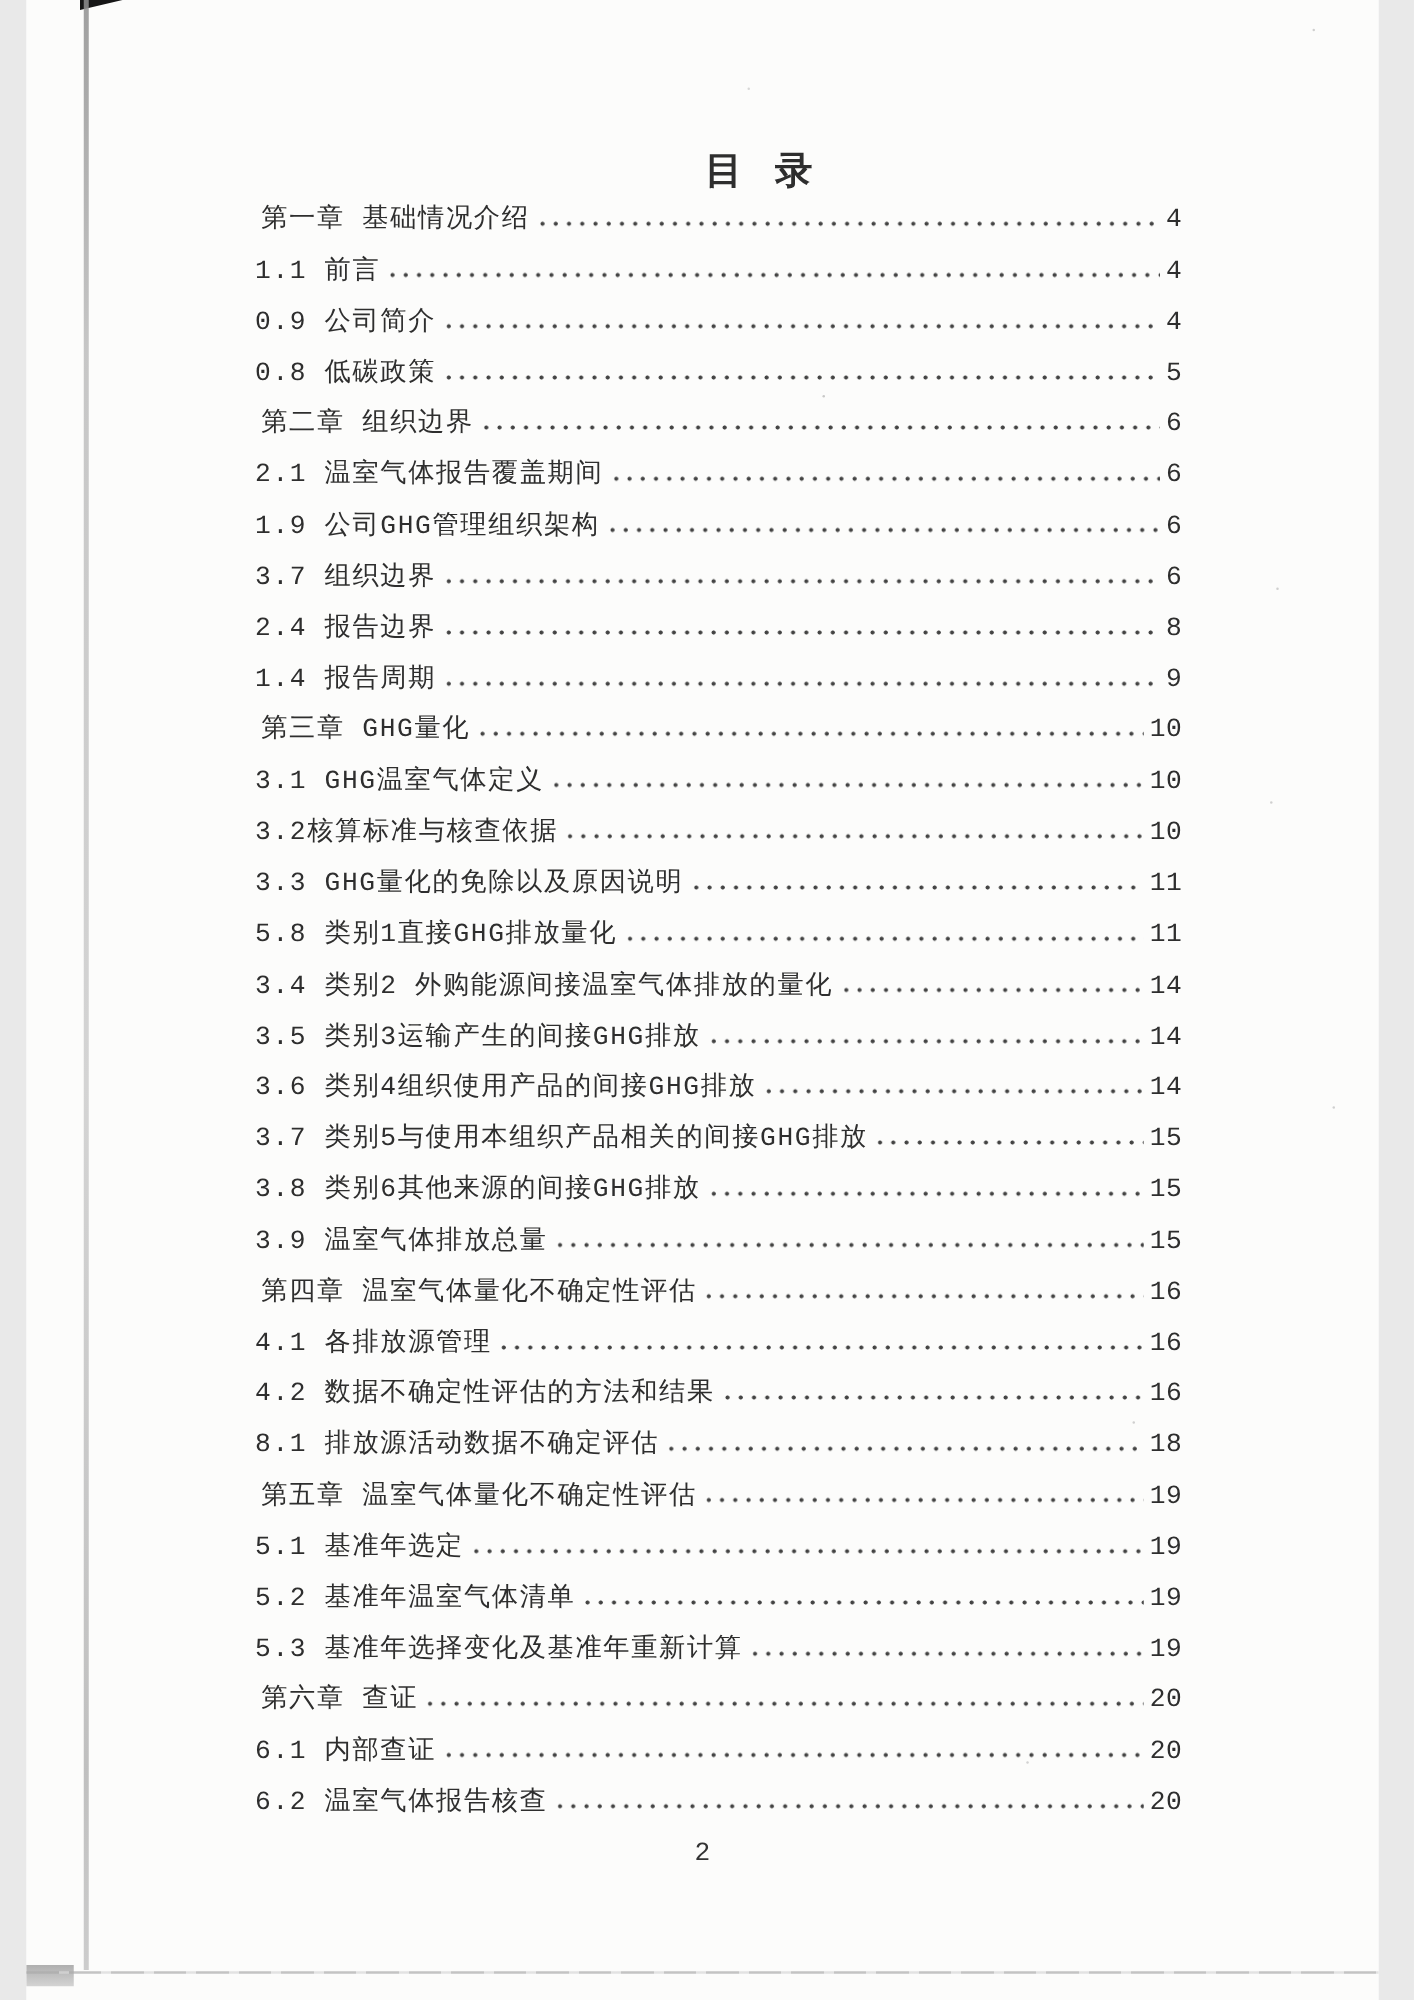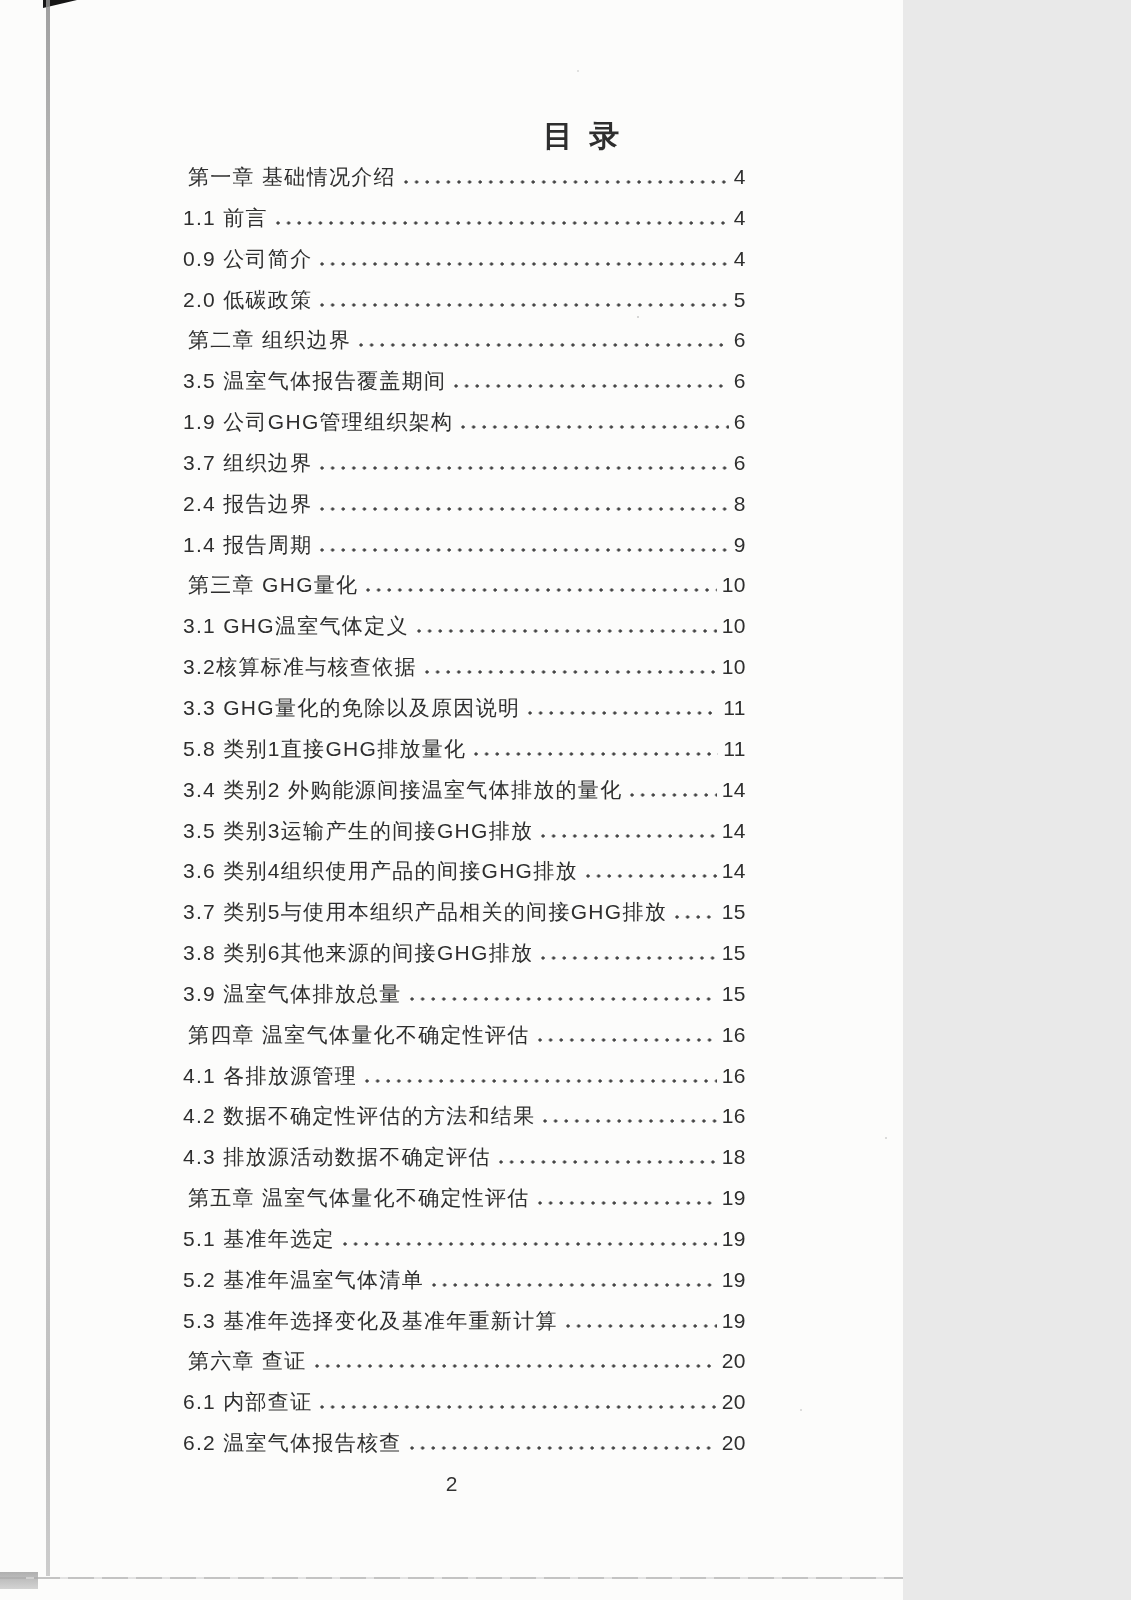--- a/index.html
+++ b/index.html
@@ -2,26 +2,27 @@
 <html><head>
 <meta charset="utf-8">
 <style>
   html, body {
     margin: 0;
     padding: 0;
     background: #e9e9e9;
   }
   .page {
     position: relative;
-    width: 903px;
+    width: 1082px;
     height: 1600px;
     background: #fcfcfb;
     overflow: hidden;
-    font-family: Liberation Sans, sans-serif;
+    font-family: Liberation Mono, monospace;
     color: #2e2e2e;
+    margin-left: 21px;
   }
 
   
   .scan-wedge {
     position: absolute;
     left: 43px;
     top: 0;
     width: 0;
     height: 0;
     border-top: 8px solid #161616;
@@ -169,33 +170,33 @@
       <span class="toc-page">4</span>
     </div>
 
     <div class="toc-row">
       <span class="toc-label">0.9 公司简介</span>
       <span class="toc-leader"></span>
       <span class="toc-page">4</span>
     </div>
 
     <div class="toc-row">
-      <span class="toc-label">2.0 低碳政策</span>
+      <span class="toc-label">0.8 低碳政策</span>
       <span class="toc-leader"></span>
       <span class="toc-page">5</span>
     </div>
 
     <div class="toc-row chapter">
       <span class="toc-label">第二章 组织边界</span>
       <span class="toc-leader"></span>
       <span class="toc-page">6</span>
     </div>
 
     <div class="toc-row">
-      <span class="toc-label">3.5 温室气体报告覆盖期间</span>
+      <span class="toc-label">2.1 温室气体报告覆盖期间</span>
       <span class="toc-leader"></span>
       <span class="toc-page">6</span>
     </div>
 
     <div class="toc-row">
       <span class="toc-label">1.9 公司GHG管理组织架构</span>
       <span class="toc-leader"></span>
       <span class="toc-page">6</span>
     </div>
 
@@ -295,21 +296,21 @@
       <span class="toc-page">16</span>
     </div>
 
     <div class="toc-row">
       <span class="toc-label">4.2 数据不确定性评估的方法和结果</span>
       <span class="toc-leader"></span>
       <span class="toc-page">16</span>
     </div>
 
     <div class="toc-row">
-      <span class="toc-label">4.3 排放源活动数据不确定评估</span>
+      <span class="toc-label">8.1 排放源活动数据不确定评估</span>
       <span class="toc-leader"></span>
       <span class="toc-page">18</span>
     </div>
 
     <div class="toc-row chapter">
       <span class="toc-label">第五章 温室气体量化不确定性评估</span>
       <span class="toc-leader"></span>
       <span class="toc-page">19</span>
     </div>
 

